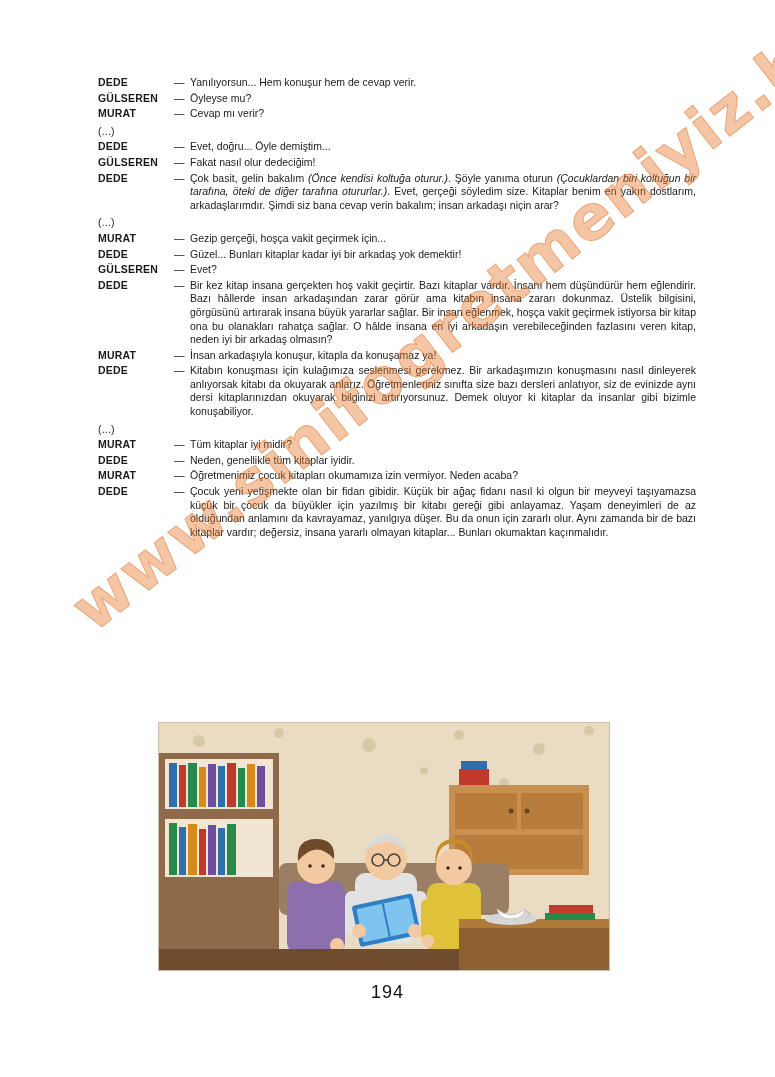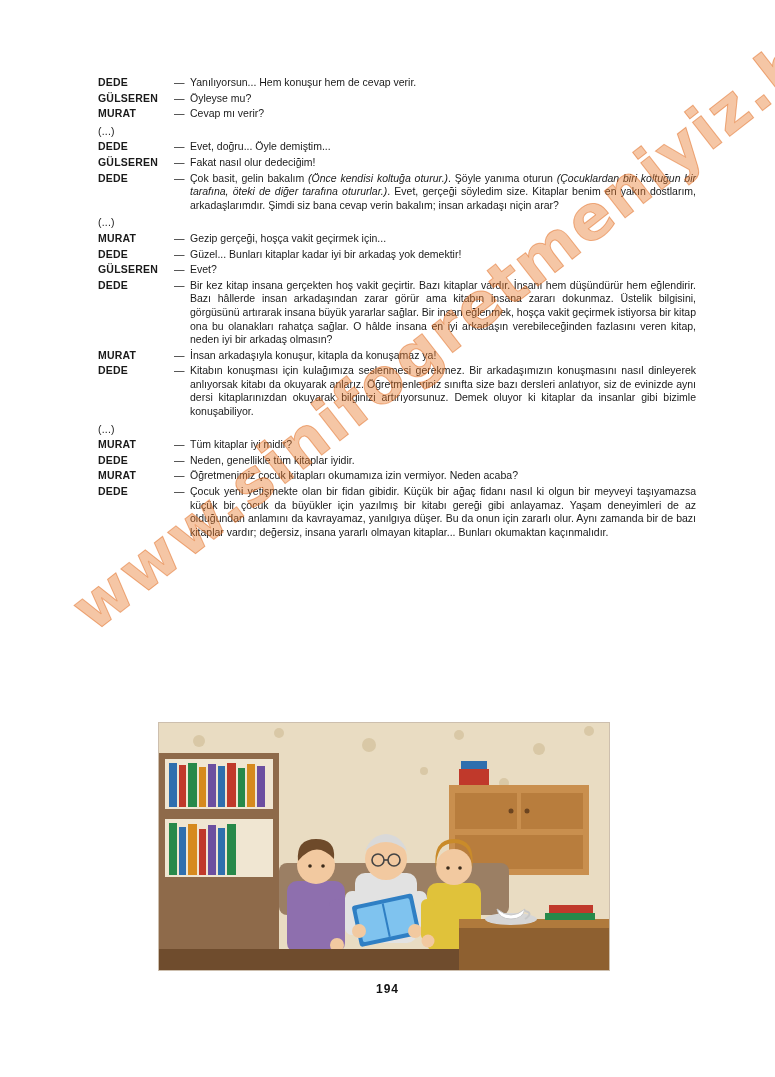--- a/index.html
+++ b/index.html
@@ -77,22 +77,22 @@
     background: linear-gradient(#efe6d8, #e4d7c4);
   }
   .fig-svg { display: block; width: 450px; height: 247px; }
 
   .page-number {
     position: absolute;
     left: 0;
     top: 982px;
     width: 775px;
     text-align: center;
-    font-size: 12px;
-    font-weight: bold;
+    font-size: 18px;
+    font-weight: normal;
     letter-spacing: 1px;
     color: #111;
   }
 
   
   .watermark {
     position: absolute;
     left: 40px;
     top: 150px;
     width: 700px;

